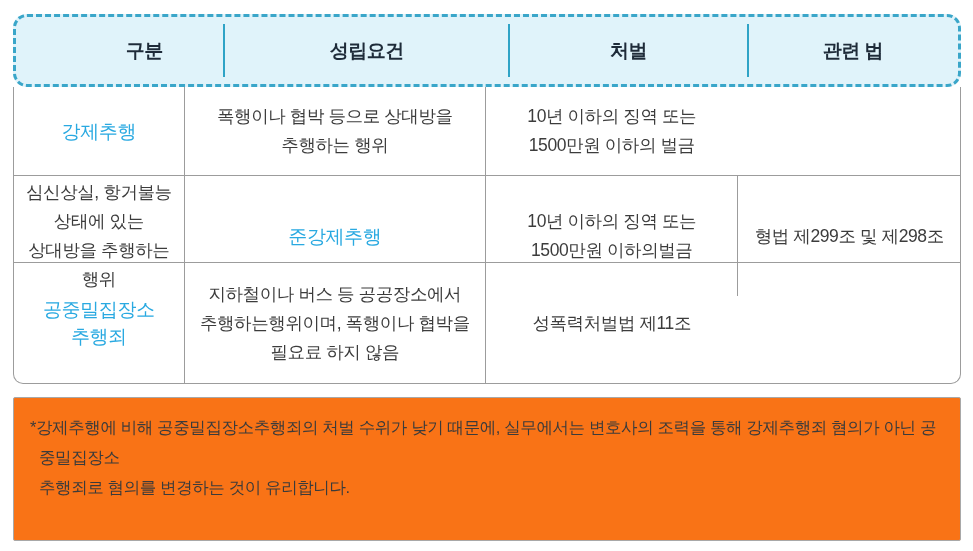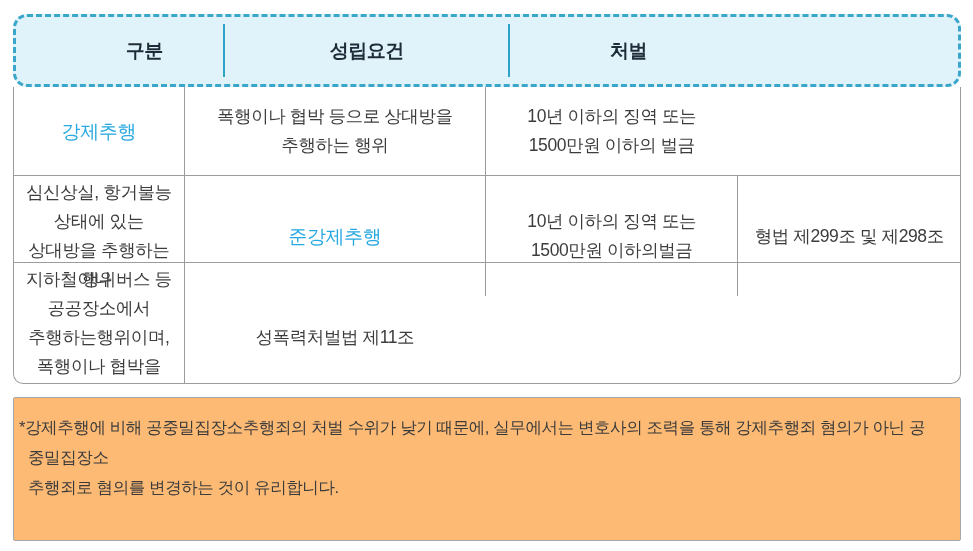--- a/index.html
+++ b/index.html
@@ -100,22 +100,22 @@
   
   .note-box {
     position: absolute;
     left: 13px;
     top: 397px;
     width: 948px;
     height: 144px;
     box-sizing: border-box;
     border: 1px solid #A8A8A8;
     border-radius: 2px;
-    background: #fdba74;
-    padding: 14px 20px 0 5px;
+    background: #f97316;
+    padding: 14px 20px 0 16px;
   }
   .note-p {
     margin: 0 0 10px 0;
     padding-left: 9px;
     text-indent: -9px;
     white-space: pre-line;
     font-size: 16.5px;
     line-height: 30px;
     color: #3B3B3B;
     letter-spacing: -0.4px;
@@ -123,20 +123,21 @@
 </style>
 </head>
 <body>
 
 <div class="canvas">
 
   <div class="table-header">
     <div class="header-cell">구분</div>
     <div class="header-cell">성립요건</div>
     <div class="header-cell">처벌</div>
+    <div class="header-cell">관련 법</div>
   </div>
 
   <div class="table-body">
 
     <div class="body-row row-1">
       <div class="cell category">강제추행</div>
       <div class="cell">폭행이나 협박 등으로 상대방을
 추행하는 행위</div>
       <div class="cell">10년 이하의 징역 또는
 1500만원 이하의 벌금</div>
@@ -145,20 +146,22 @@
     <div class="body-row row-2">
       <div class="cell">심신상실, 항거불능 상태에 있는
 상대방을 추행하는 행위</div>
       <div class="cell category">준강제추행</div>
       <div class="cell">10년 이하의 징역 또는
 1500만원 이하의벌금</div>
       <div class="cell">형법 제299조 및 제298조</div>
     </div>
 
     <div class="body-row row-3">
+      <div class="cell category">공중밀집장소
+추행죄</div>
       <div class="cell">지하철이나 버스 등 공공장소에서
 추행하는행위이며, 폭행이나 협박을
 필요료 하지 않음</div>
       <div class="cell">성폭력처벌법 제11조</div>
     </div>
 
   </div>
 
   <div class="note-box">
     <p class="note-p">*강제추행에 비해 공중밀집장소추행죄의 처벌 수위가 낮기 때문에, 실무에서는 변호사의 조력을 통해 강제추행죄 혐의가 아닌 공중밀집장소

